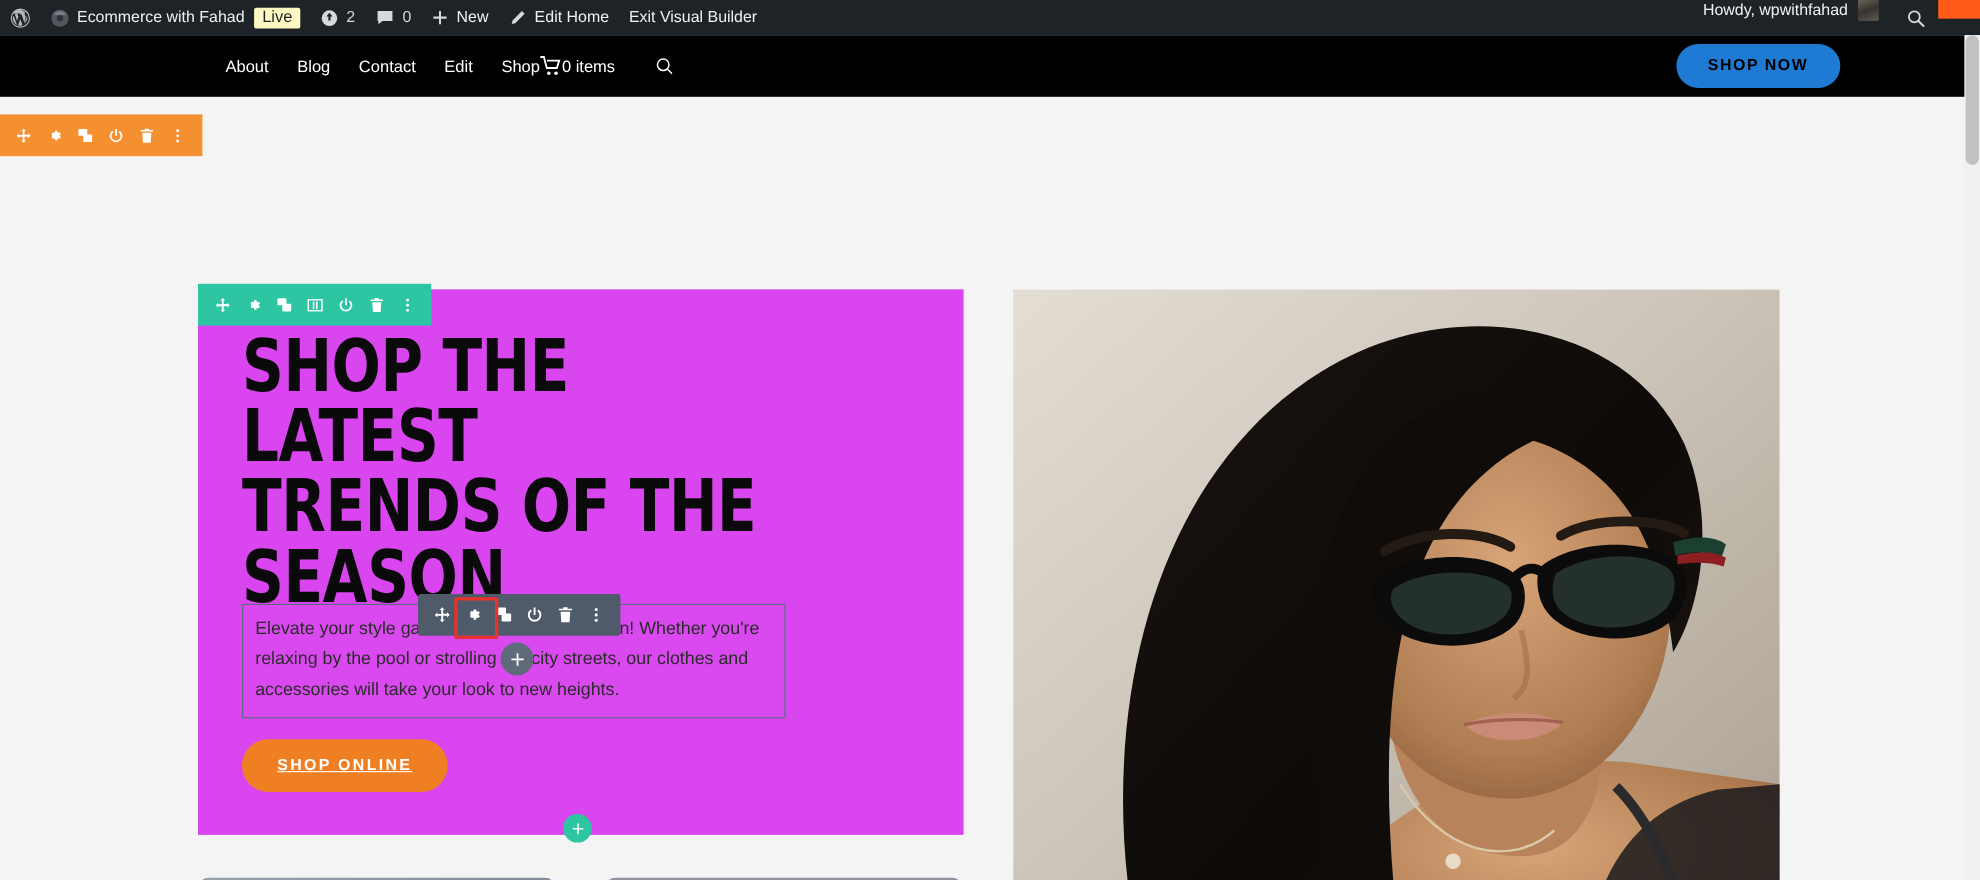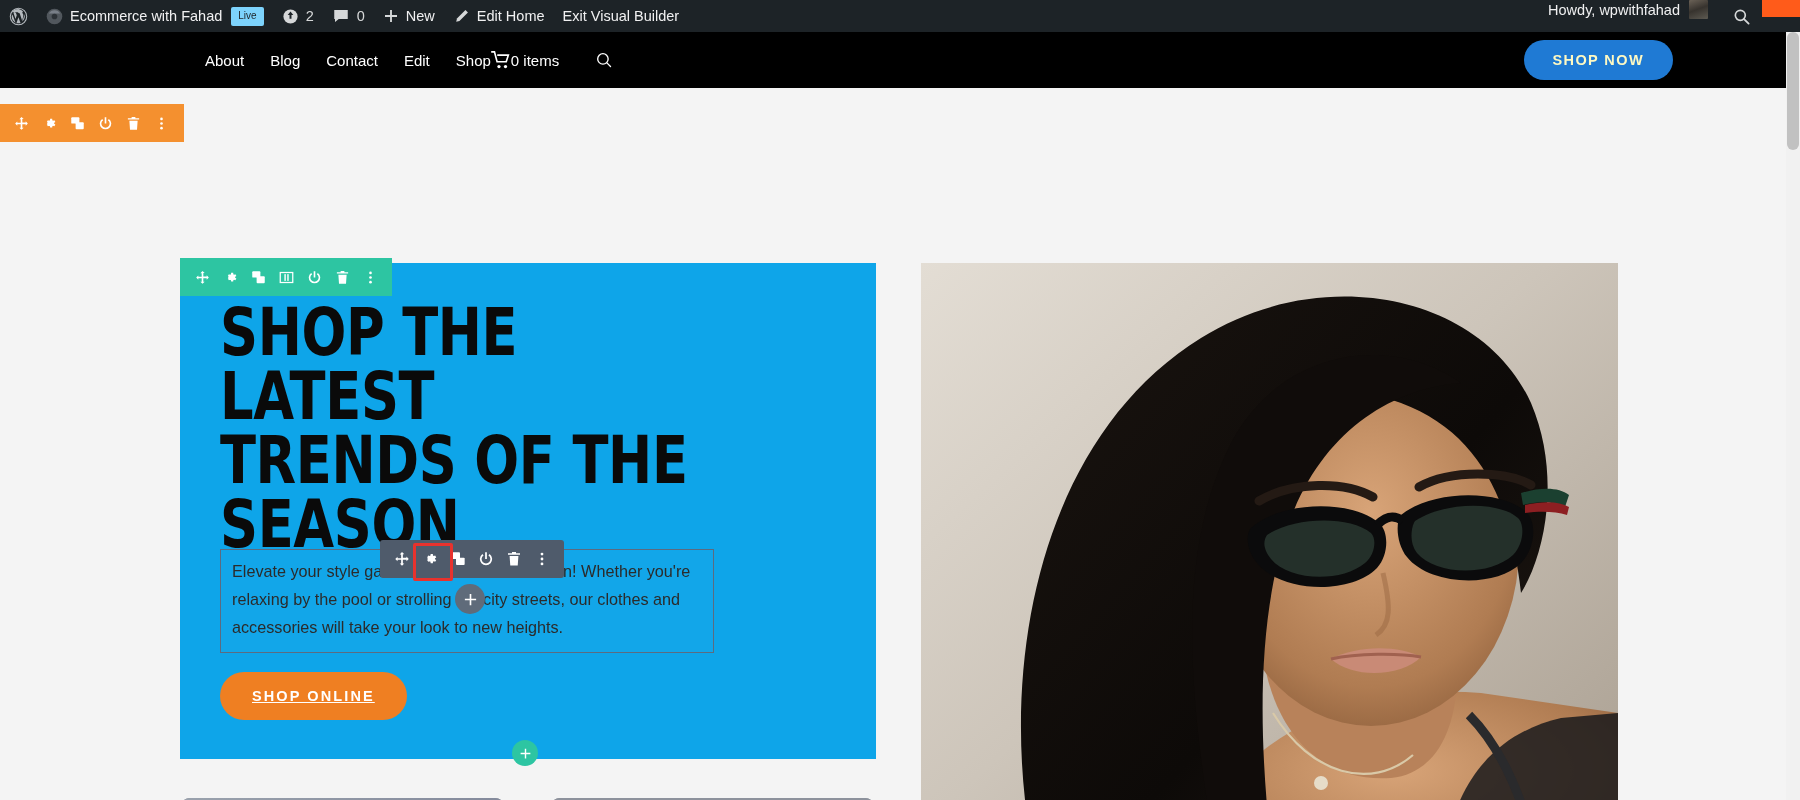--- a/index.html
+++ b/index.html
@@ -21,22 +21,22 @@
   }
   .ab-left { display: flex; align-items: center; height: 32px; }
   .ab-item {
     display: flex; align-items: center; gap: 7px;
     height: 32px; padding: 0 9px; color: #f0f0f1; white-space: nowrap;
   }
   .ab-item.first { padding-left: 8px; padding-right: 8px; }
   .wp-logo { width: 21px; height: 21px; display: block; }
   .site-ico { width: 17px; height: 17px; display:block; opacity:.85 }
   .live-badge {
-    background: #7dd3fc; color: #1d2327;
-    font-size: 10px; font-weight: 400;
+    background: #fef9c3; color: #1d2327;
+    font-size: 15px; font-weight: 400;
     padding: 1px 7px 2px; border-radius: 2px; line-height: 16px;
     margin-left: 2px;
   }
   .ab-count { color: #d6d8d9; }
   .ab-right { margin-left: auto; display: flex; align-items: flex-start; height:32px; }
   .howdy { display: flex; align-items: center; gap: 9px; padding: 0 12px 0 10px; }
   .avatar {
     width: 19px; height: 19px; border-radius: 1px;
     background: linear-gradient(160deg,#6b6257 0%,#37332e 48%,#5d5a52 100%);
     display:block;
@@ -53,21 +53,21 @@
     position: absolute; left: 205px; top: 0; height: 56px;
     display: flex; align-items: center; gap: 26px;
     color: #fff; font-size: 15px;
   }
   .nav a { color: #fff; text-decoration: none; white-space: nowrap; }
   .cart-group { display: flex; align-items: center; }
   .cart-ico { width: 20px; height: 18px; display:block; }
   .search-ico-nav { width: 19px; height: 19px; display:block; margin-left: 10px; }
   .shopnow {
     position: absolute; right: 113px; top: 8px;
-    background: #1f7ad4; color: #fef9c3; border: none;
+    background: #1f7ad4; color: #000000; border: none;
     font-size: 14.5px; font-weight: bold; letter-spacing: 1.4px;
     padding: 12px 29px; border-radius: 40px; cursor: pointer;
     font-family: "Liberation Sans", sans-serif;
   }
 
   
   .page {
     position: absolute; top: 88px; left: 0; width: 1786px; height: 712px;
     background: #f4f4f4; overflow: hidden;
   }
@@ -87,21 +87,21 @@
   .tb-gray   { left: 380px; top: 452px; background: #4f5b6b; padding: 0 8px; border-radius: 3px; z-index: 44; }
   .tb-gray .ti.sel { position: relative; }
   .tb-gray .ti.sel::after {
     content:""; position:absolute; left:-3px; top:3px; width:34px; height:32px;
     border: 3px solid #e8322d; border-radius: 2px; pointer-events:none;
   }
 
   
   .hero-left {
     position: absolute; left: 180px; top: 175px; width: 696px; height: 496px;
-    background: #0ea5e9;
+    background: #d946ef;
   }
   .hero-h1 {
     position: absolute; left: 40px; top: 38px; width: 620px;
     font-family: "DejaVu Sans", sans-serif;
     font-weight: bold;
     font-size: 66px; line-height: 0.97;
     letter-spacing: -0.5px;
     color: #0a0a0a;
     transform: scaleX(0.80); transform-origin: left top;
     white-space: pre-line;

